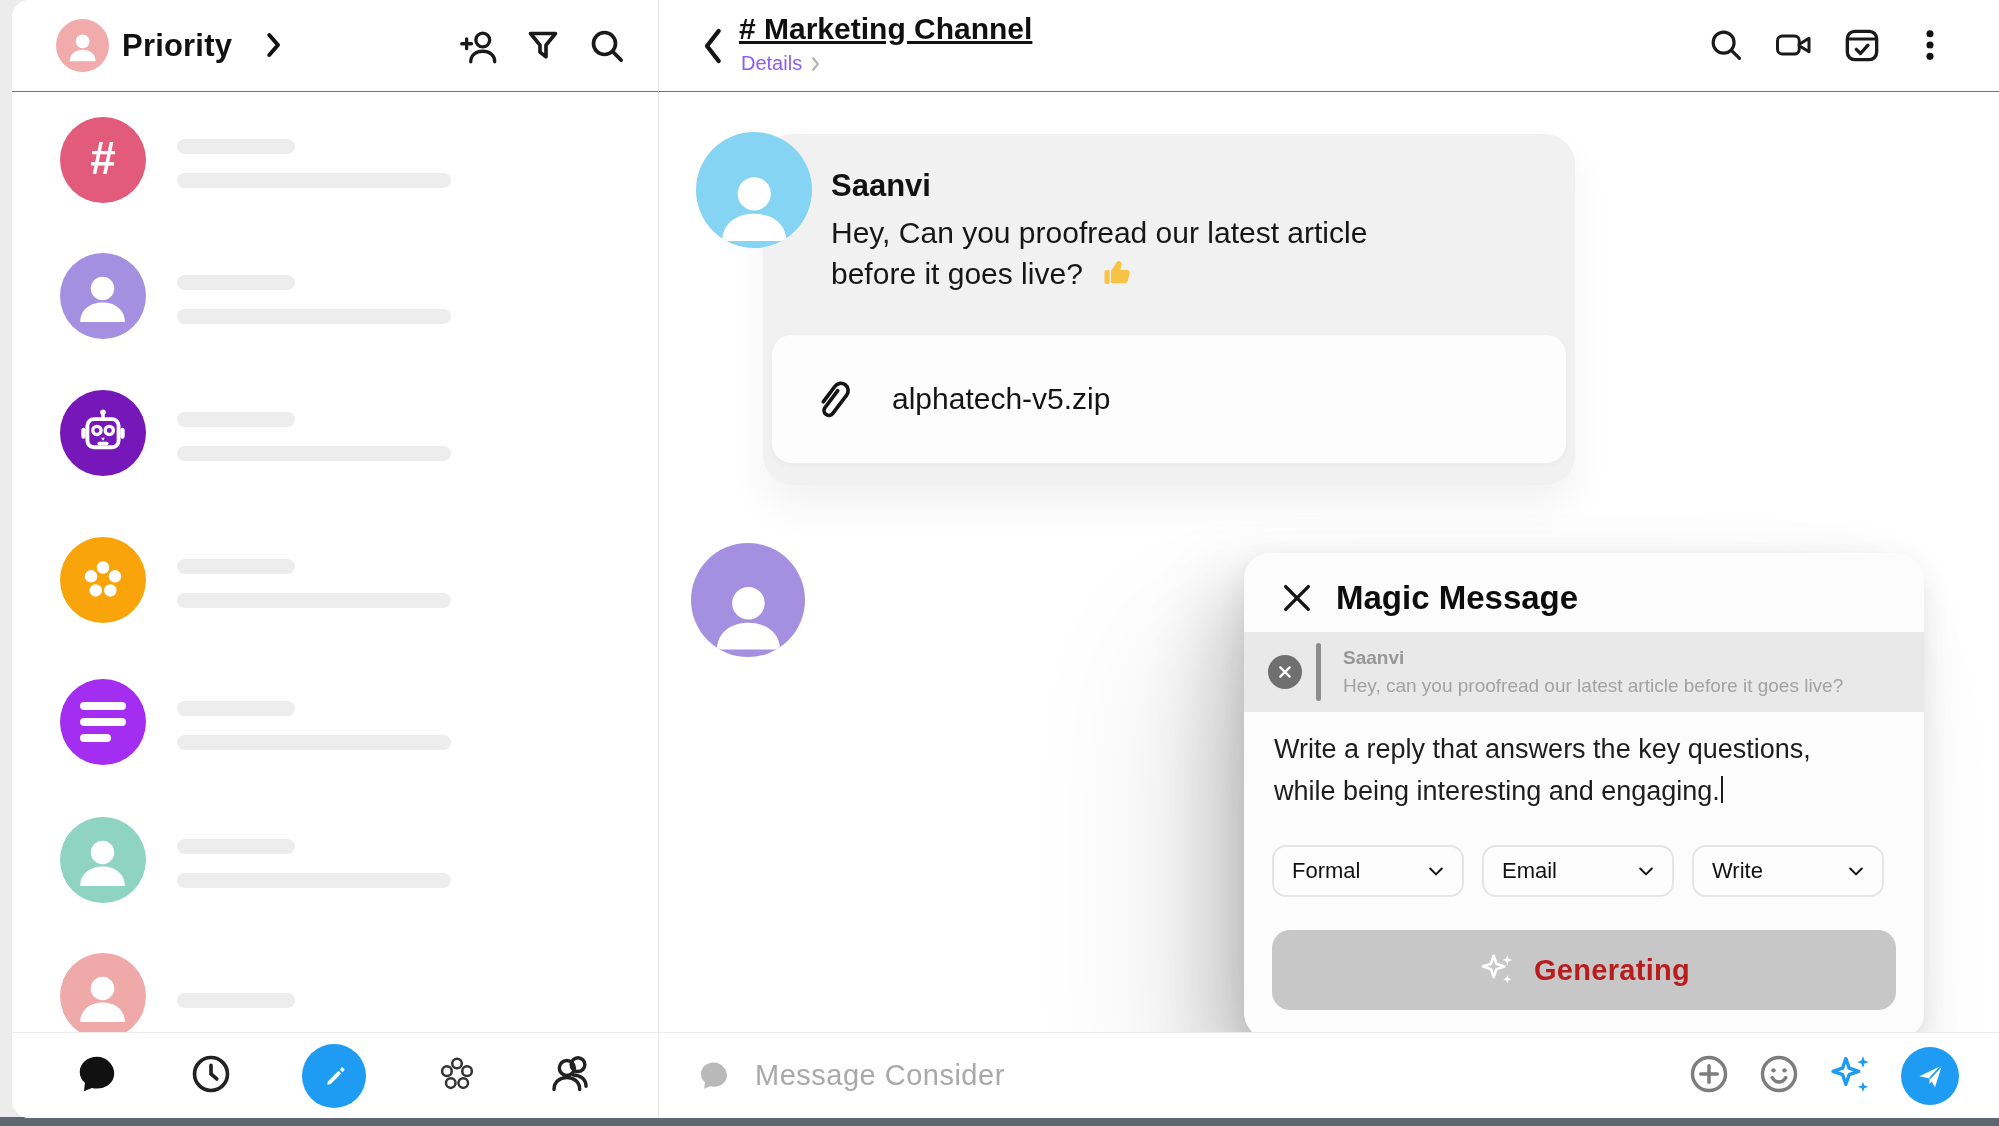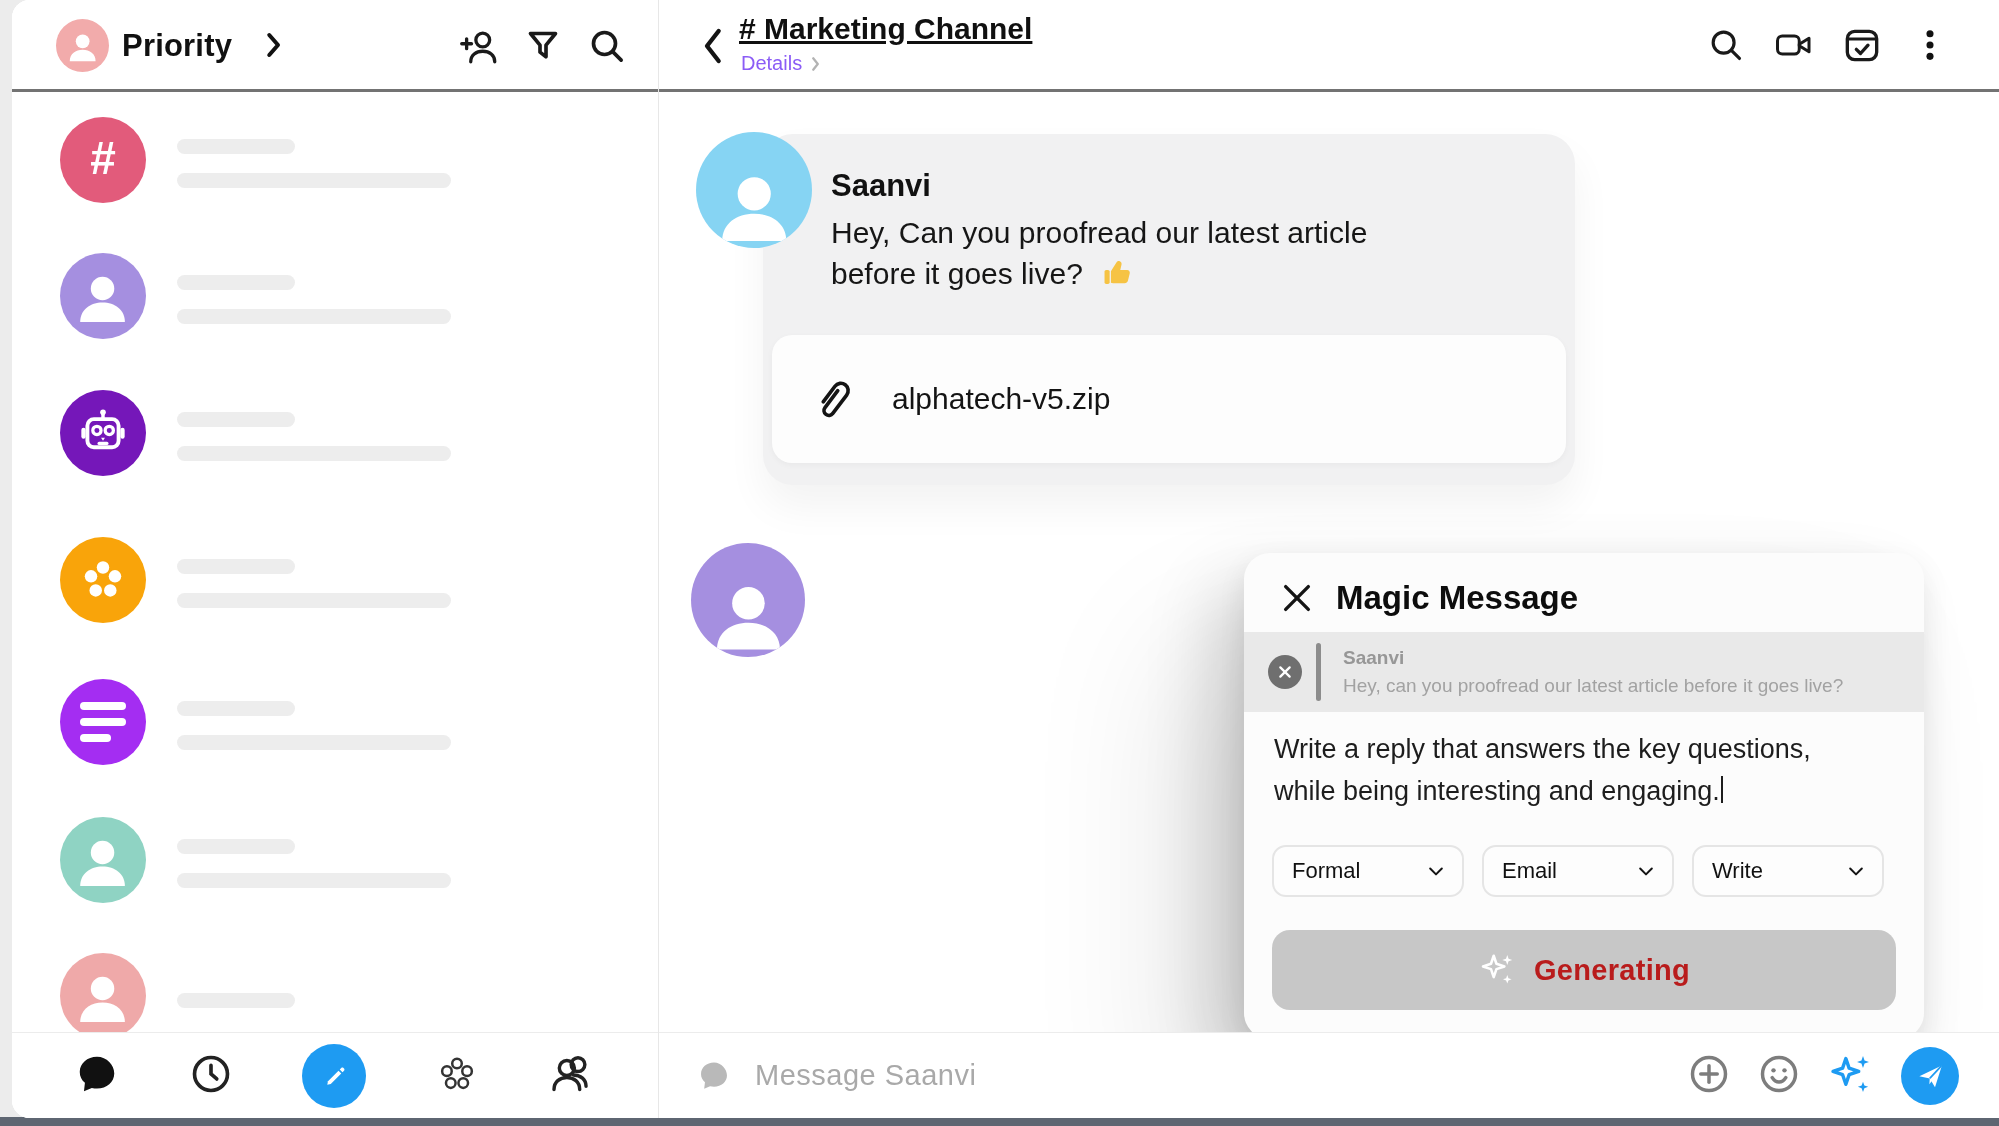--- a/index.html
+++ b/index.html
@@ -6,21 +6,21 @@
   html,body { width:1999px; height:1126px; overflow:hidden; }
   body { font-family:"Liberation Sans", sans-serif; background:#ececec; position:relative; }
   .stage { position:absolute; inset:0; }
   .bottom-strip { position:absolute; left:0; right:0; bottom:0; height:9px; background:#5e6672; }
   .window { position:absolute; left:12px; top:0; right:0; bottom:8px; background:#ffffff;
             border-radius:18px 0 0 18px; overflow:hidden; }
   .vdivider { position:absolute; left:646px; top:0; bottom:0; width:1px; background:#e7e7e7; z-index:5; }
 
   
   .panel-left { position:absolute; left:0; top:0; width:646px; bottom:0; background:#fff; }
-  .topbar { position:absolute; left:0; right:0; top:0; height:92px; background:#fff; border-bottom:3px solid #737373; }
+  .topbar { position:absolute; left:0; right:0; top:0; height:92px; background:#fff; border-bottom:1px solid #737373; }
   .ws-avatar { position:absolute; left:44px; top:19px; width:53px; height:53px; border-radius:50%;
                background:#f2abab; display:flex; align-items:center; justify-content:center; }
   .ws-title { position:absolute; left:110px; top:28px; font-size:31px; font-weight:bold; color:#111; letter-spacing:.2px; }
   .ws-chevron { position:absolute; left:248px; top:30px; }
   .tb-icons { position:absolute; left:446px; top:25px; display:flex; gap:22px; }
   .tb-icons .ic { width:42px; height:42px; display:flex; align-items:center; justify-content:center; }
 
   .sidebar { position:absolute; left:0; top:92px; bottom:86px; right:0; overflow:hidden; background:#fff; }
   .srow { position:absolute; left:48px; display:flex; }
   .s-avatar { width:86px; height:86px; border-radius:50%; display:flex; align-items:center; justify-content:center; flex:none; }
@@ -431,21 +431,21 @@
             <span class="gen-label">Generating</span>
           </button>
         </div>
       </div>
 
       <div class="composerbar">
         <div class="composer-left">
           <svg width="38" height="38" viewBox="0 0 24 24">
             <path d="M12 3.5C7.3 3.5 3.8 6.7 3.8 10.7c0 2.1.9 3.9 2.5 5.2L5.8 20l3.7-1.5c.8.2 1.6.3 2.5.3 4.7 0 8.2-3.2 8.2-7.1S16.7 3.5 12 3.5Z" fill="#b9b9b9"></path>
           </svg>
-          <span class="composer-ph">Message Saanvi</span>
+          <span class="composer-ph">Message Consider</span>
         </div>
         <div class="composer-right">
           <div>
             <svg width="44" height="44" viewBox="0 0 24 24">
               <circle cx="12" cy="12" r="9" fill="none" stroke="#7d7d7d" stroke-width="1.9"></circle>
               <line x1="7.5" y1="12" x2="16.5" y2="12" stroke="#7d7d7d" stroke-width="1.9" stroke-linecap="round"></line>
               <line x1="12" y1="7.5" x2="12" y2="16.5" stroke="#7d7d7d" stroke-width="1.9" stroke-linecap="round"></line>
             </svg>
           </div>
           <div>

